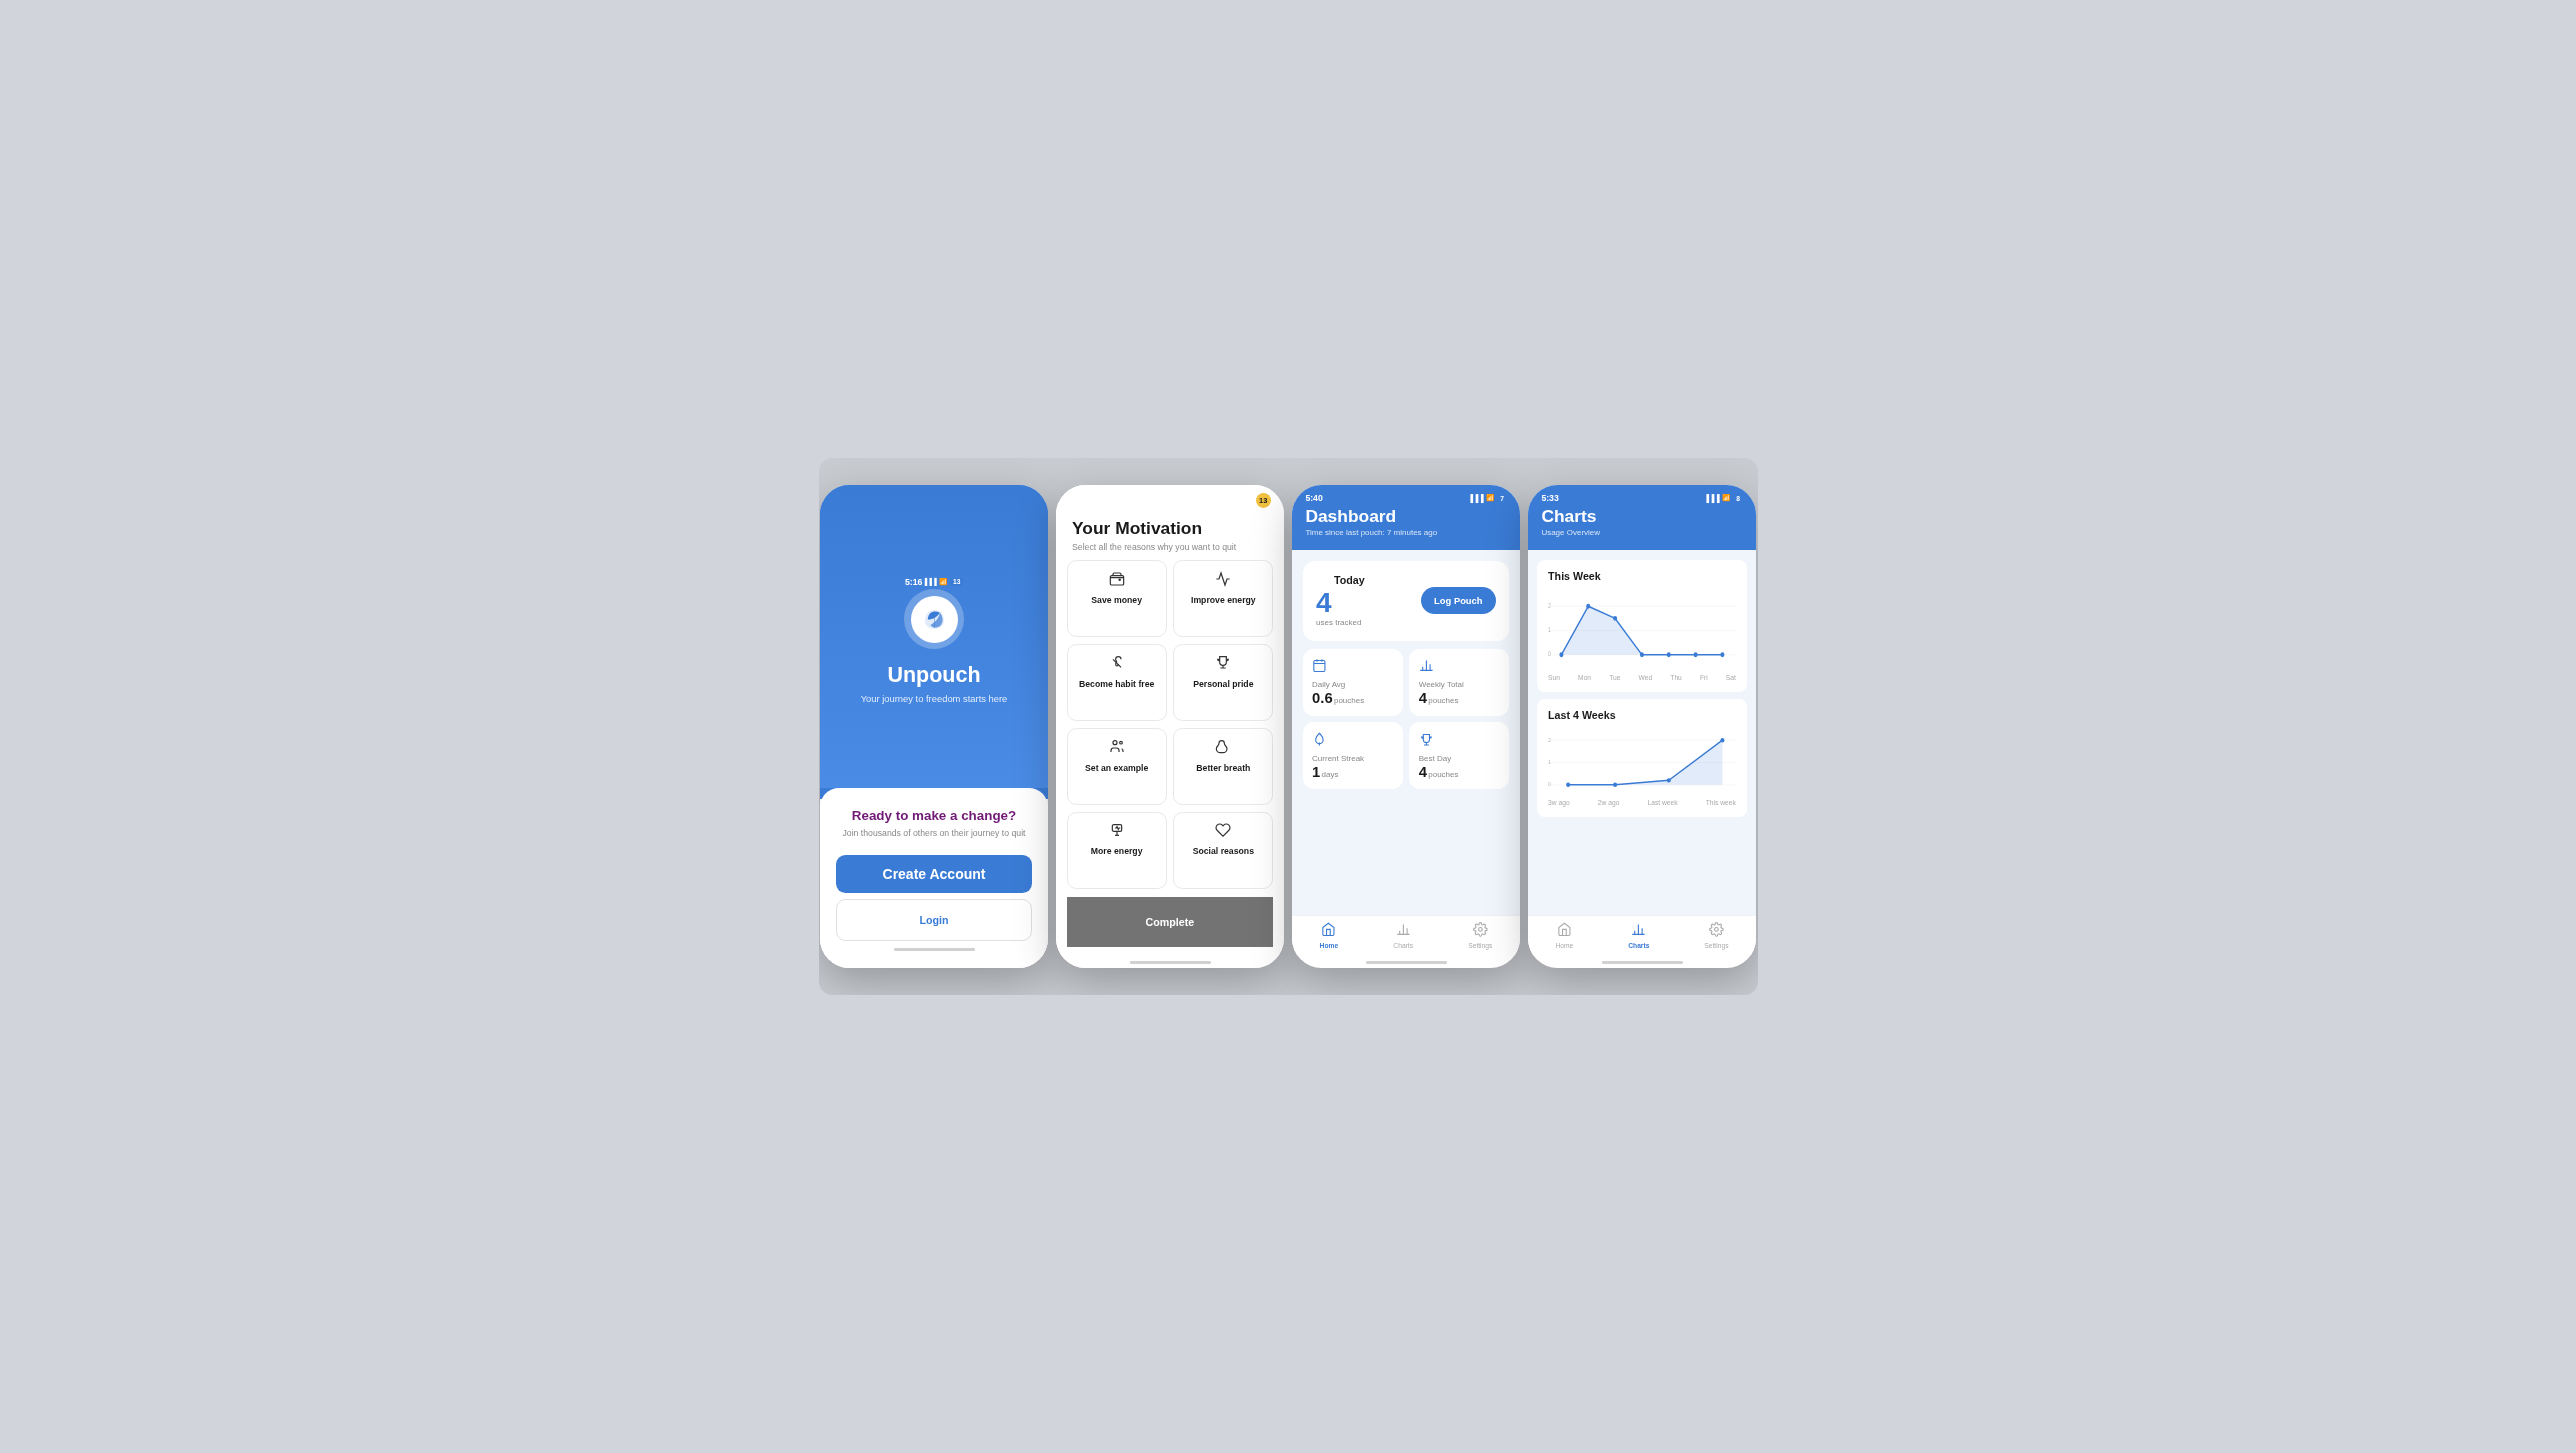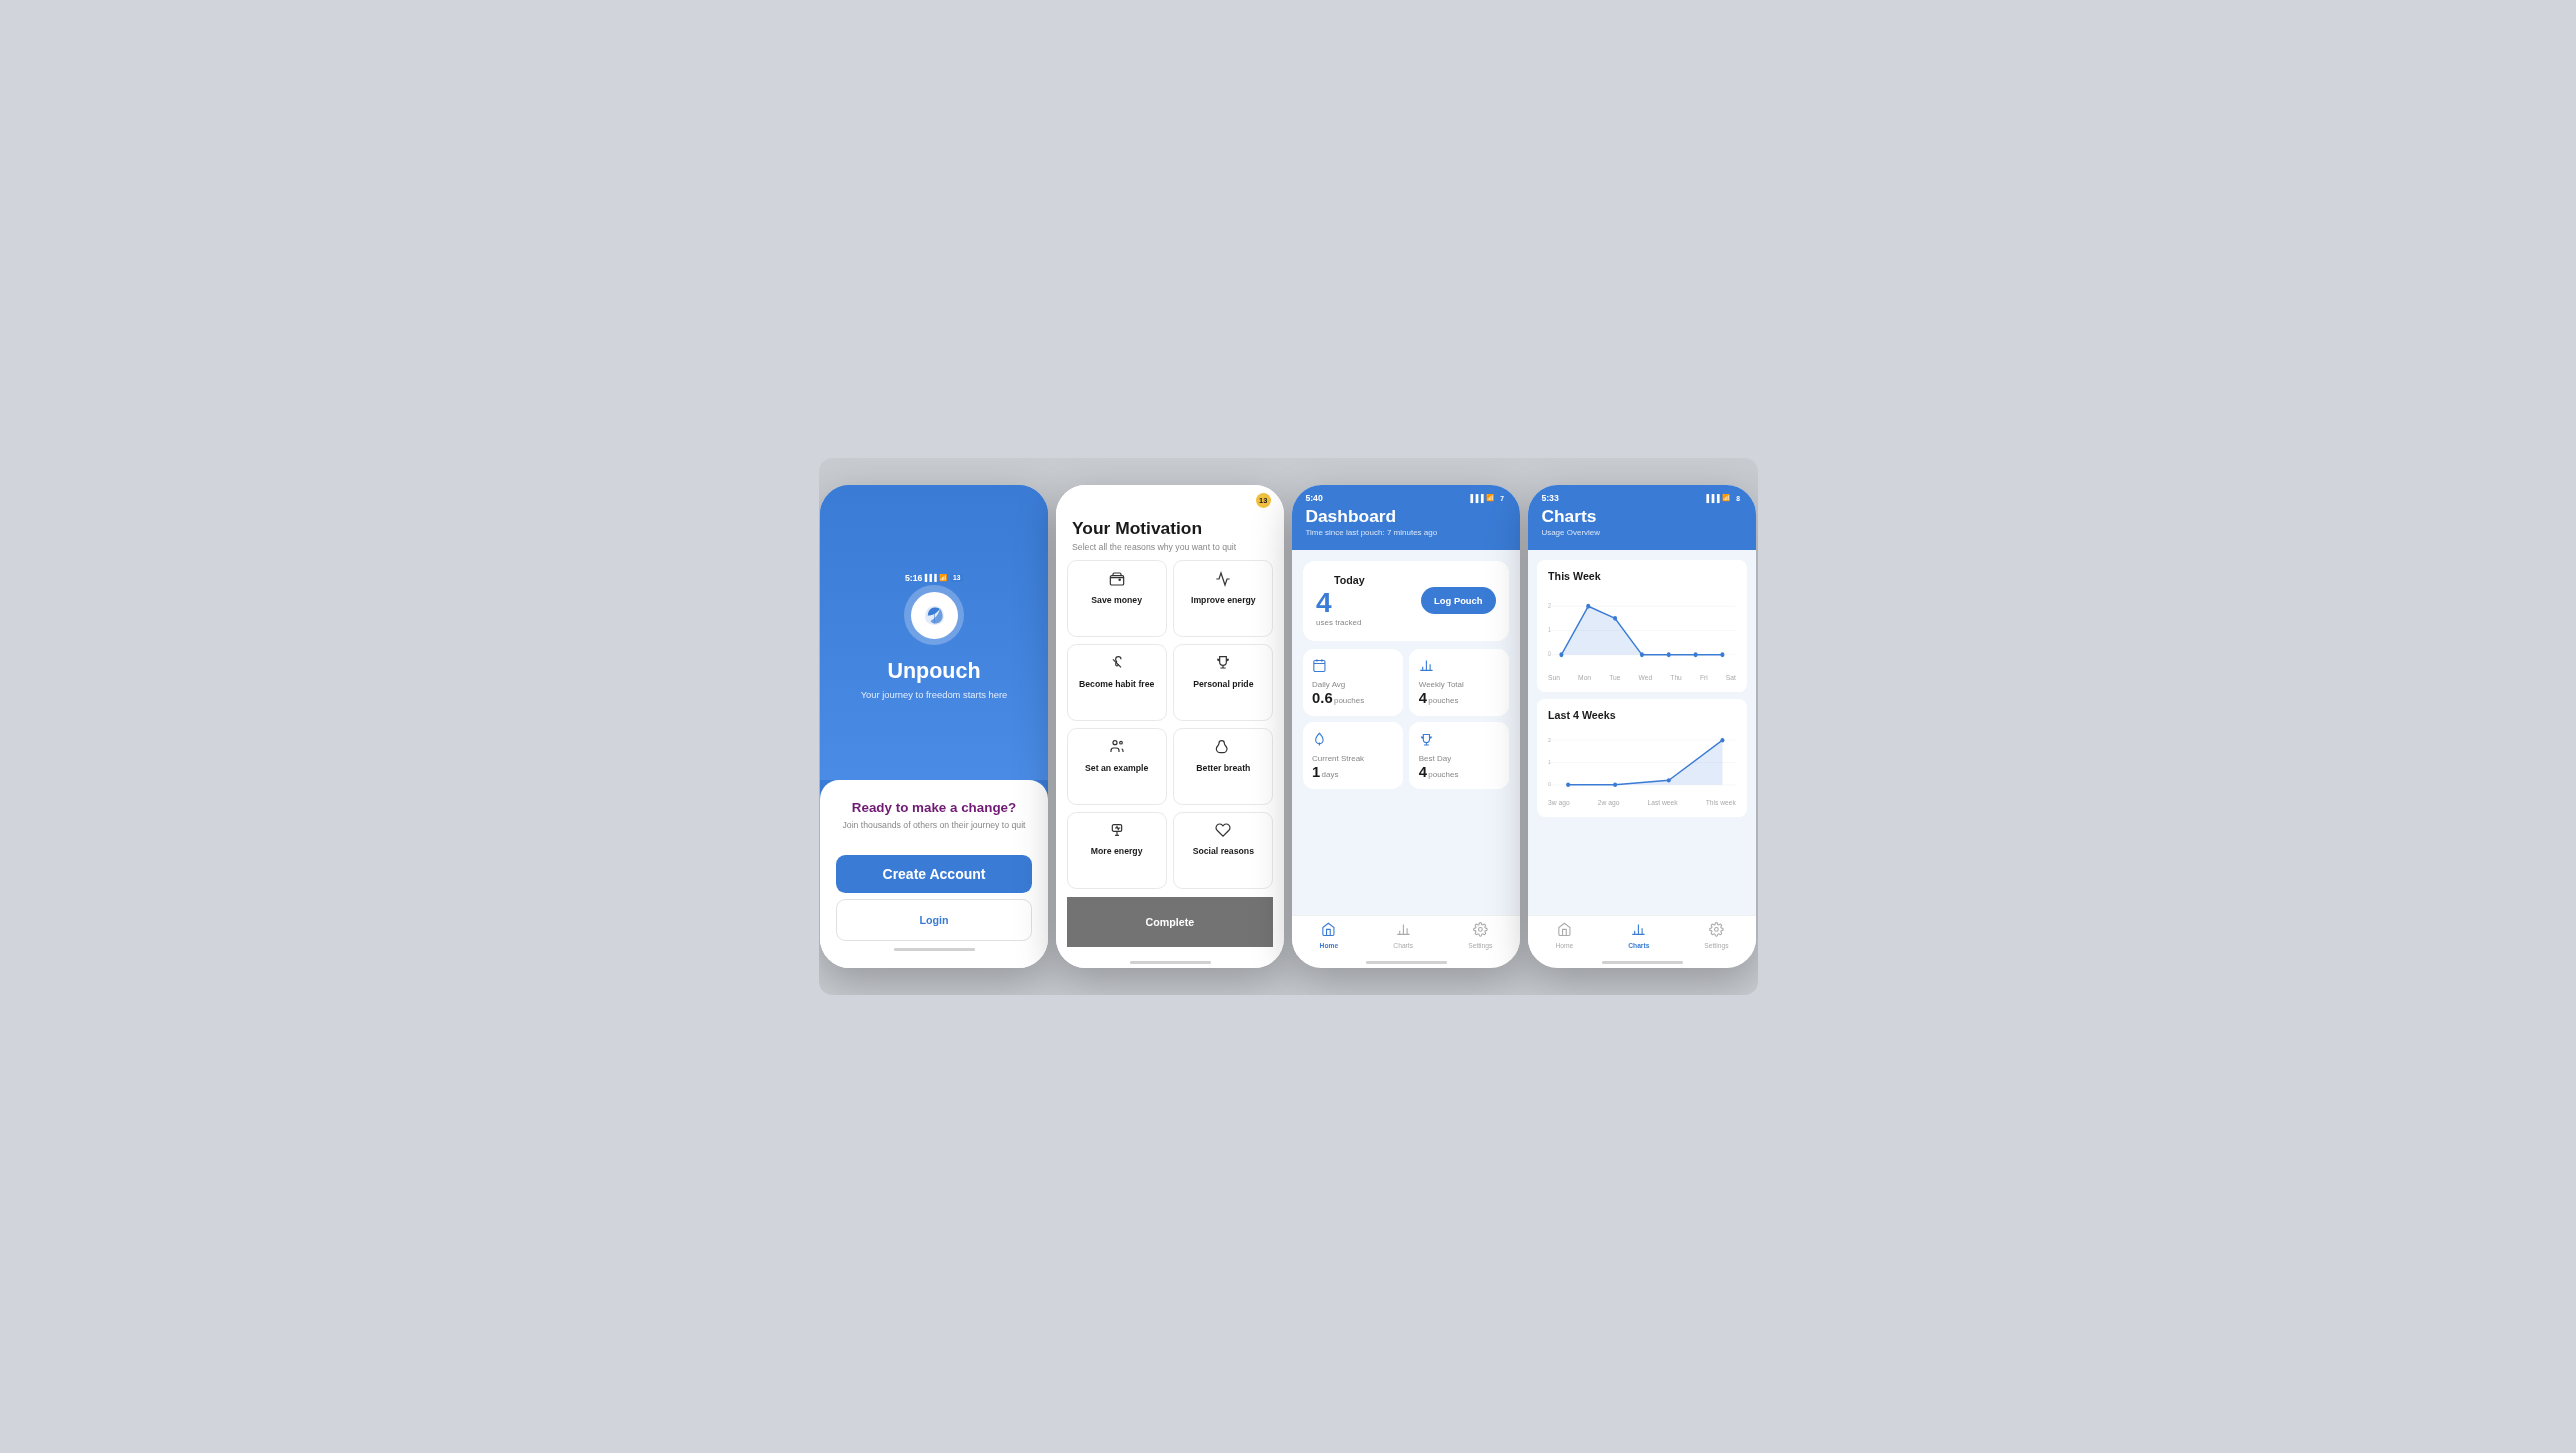--- a/index.html
+++ b/index.html
@@ -132,21 +132,21 @@
       font-size: 13.4px;
       font-weight: 800;
       color: #701a75;
       text-align: center;
       margin-bottom: 4px;
     }
     .cta-subtitle {
       font-size: 8.7px;
       color: #888;
       text-align: center;
-      margin-bottom: 24px;
+      margin-bottom: 16px;
       line-height: 1.4;
     }
     .btn-primary {
       width: 100%;
       background: #3a7bd5;
       color: white;
       border: none;
       border-radius: 9.4px;
       padding: 10.7px;
       font-size: 14px;

